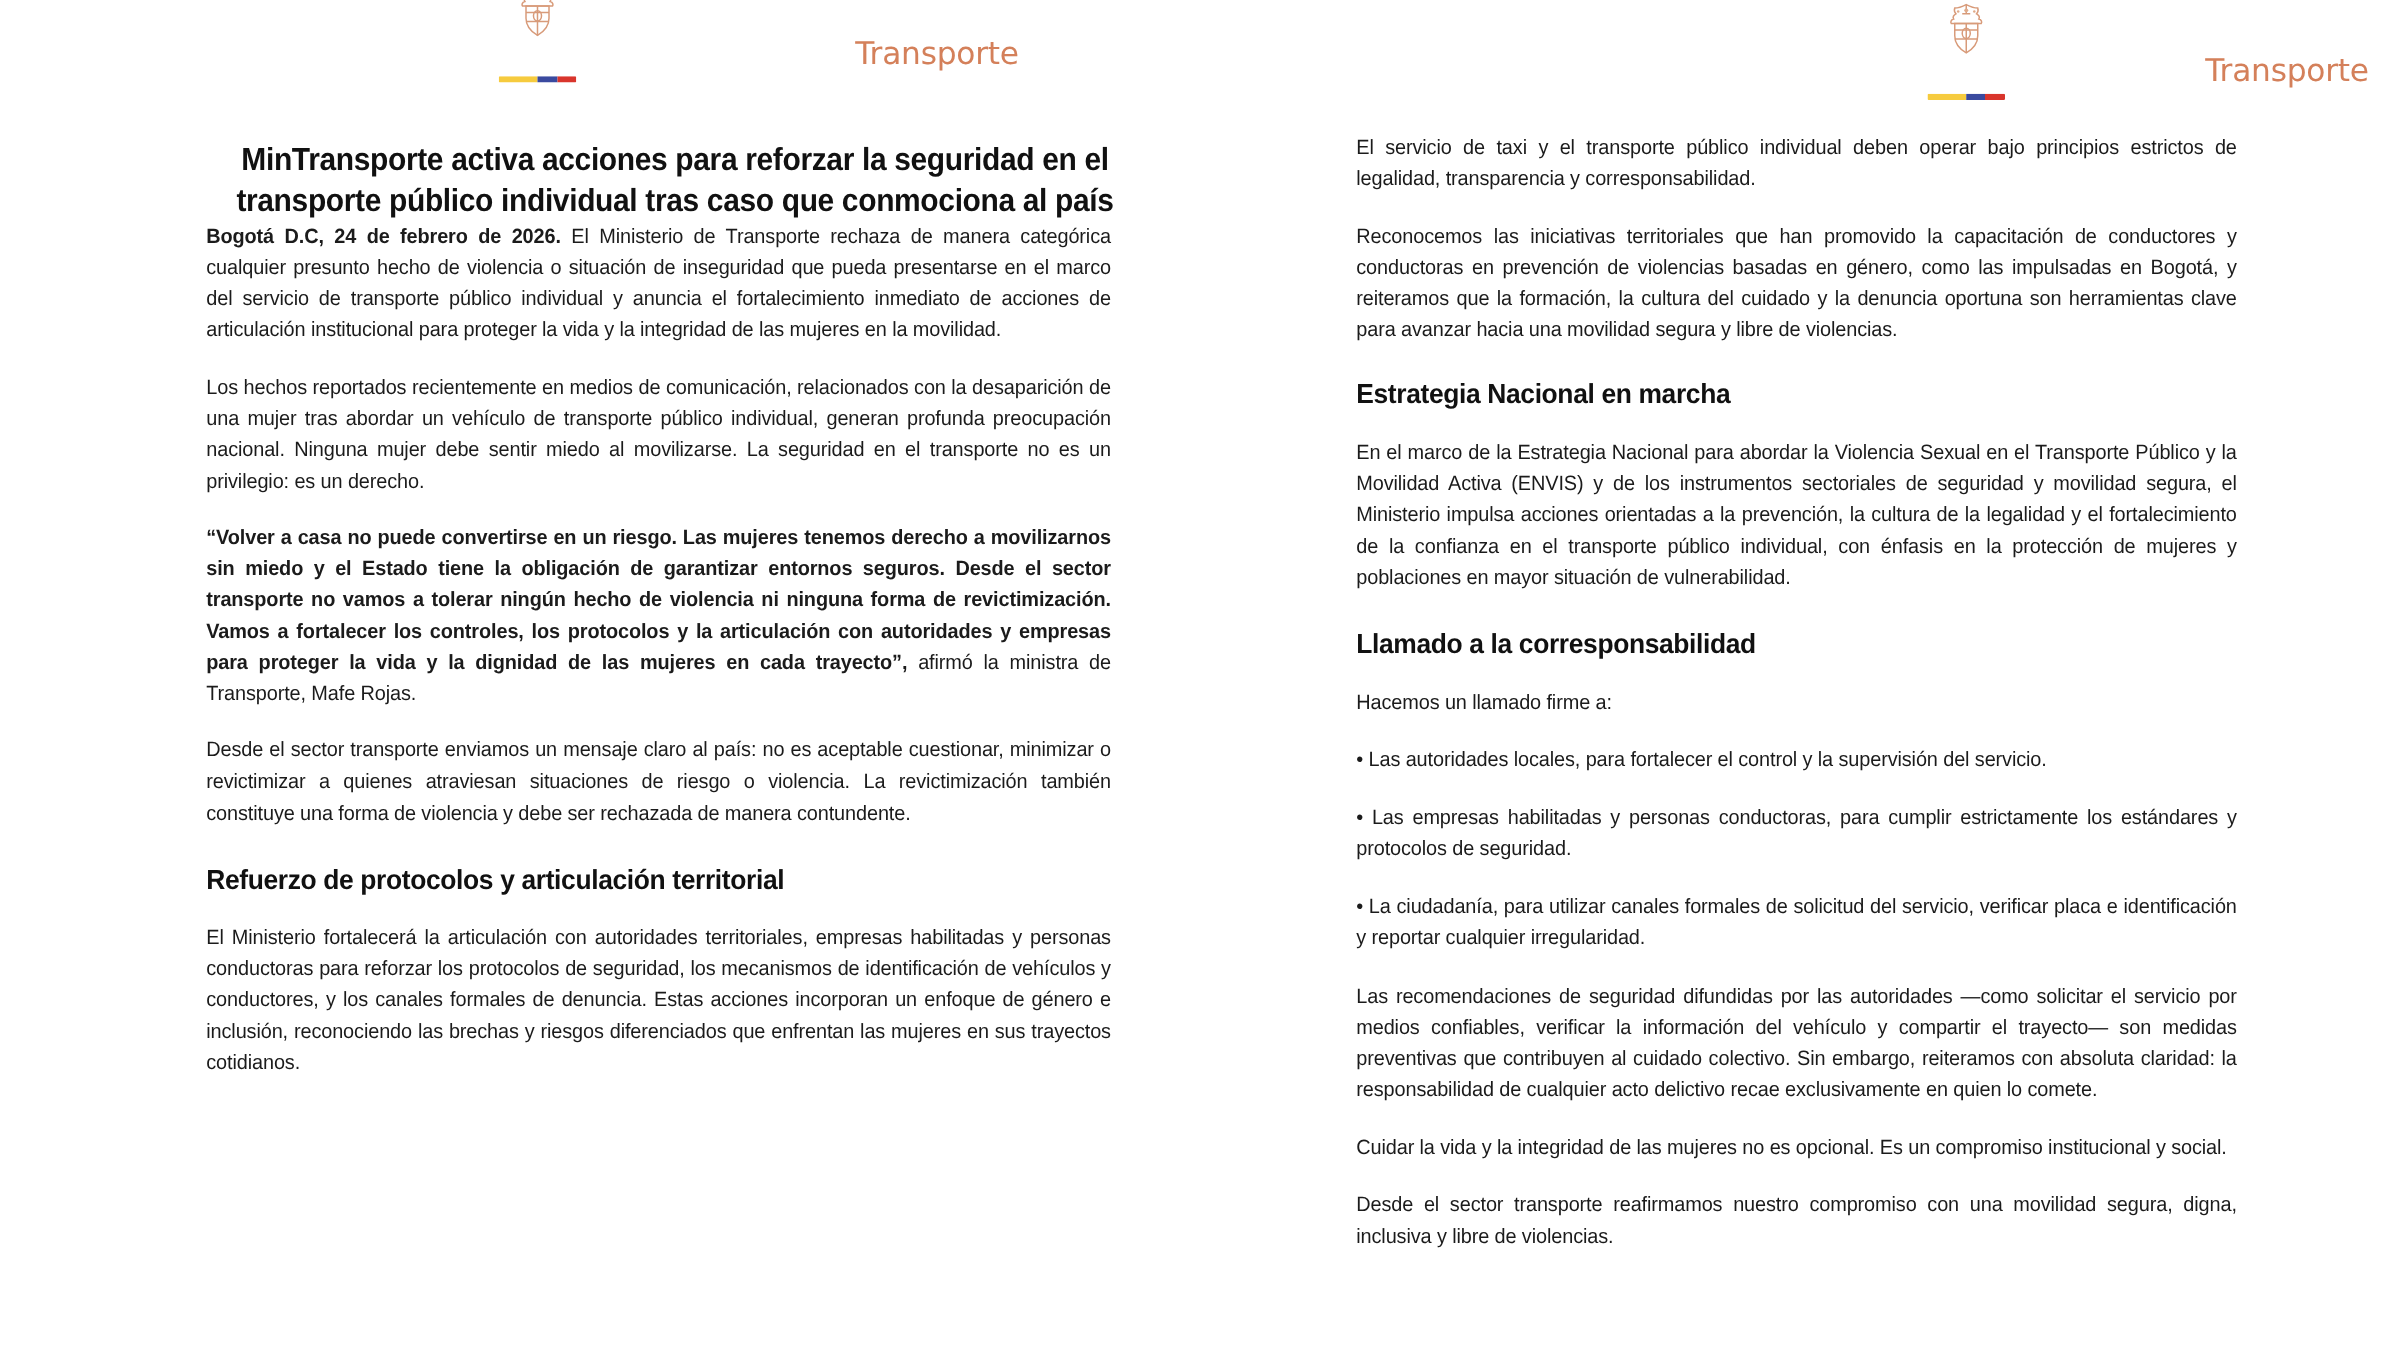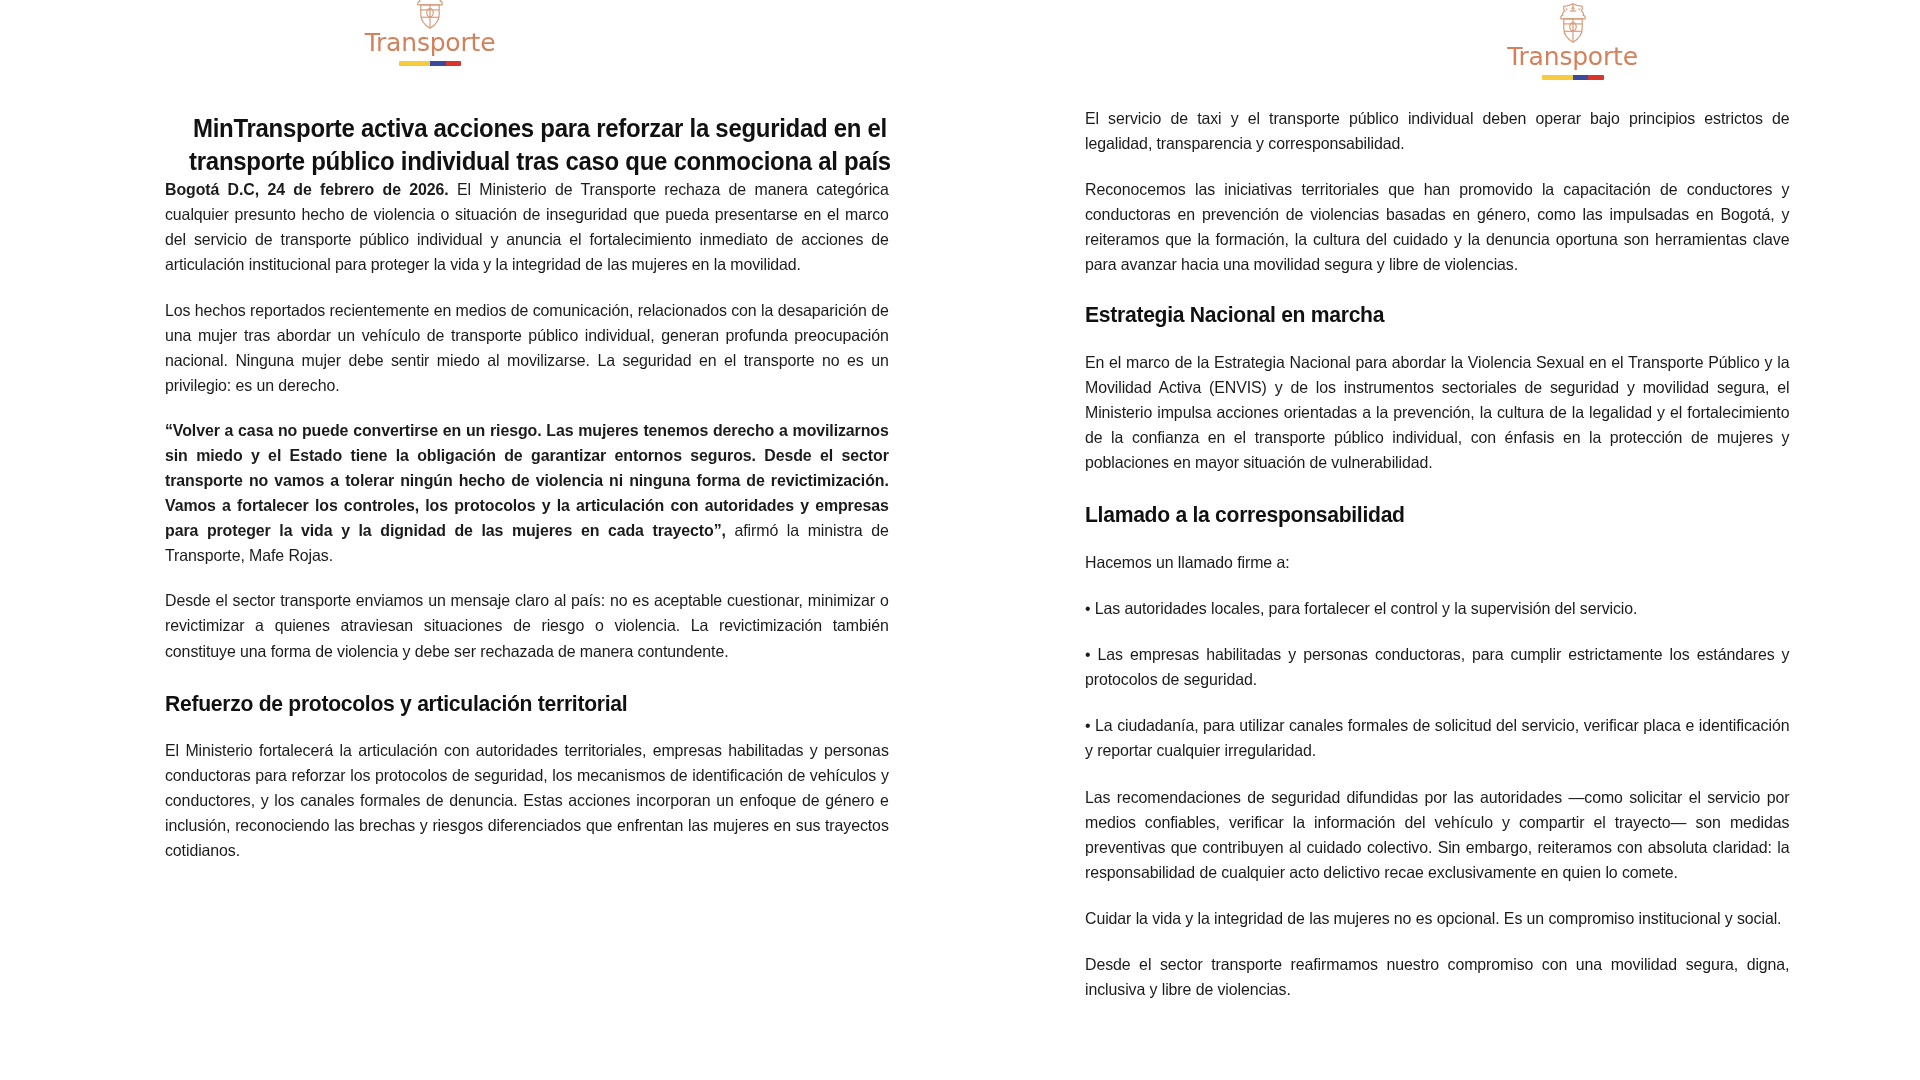--- a/index.html
+++ b/index.html
@@ -53,20 +53,21 @@
     margin-top: -14px;
   }
   .logo-word {
     font-family: "DejaVu Sans", sans-serif;
     font-size: 25px;
     font-weight: 400;
     letter-spacing: -0.2px;
     color: #d4805a;
     line-height: 1;
     margin-top: -2px;
+    text-align: right;
   }
   .flag-bar {
     margin: 6px auto 0 auto;
     width: 62px;
     height: 5px;
     display: flex;
     border-radius: 1px;
     overflow: hidden;
   }
   .flag-bar i { display: block; height: 100%; }

